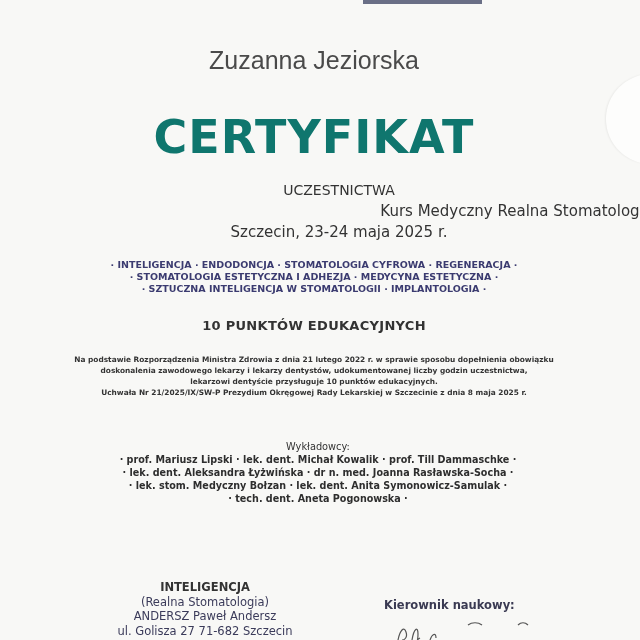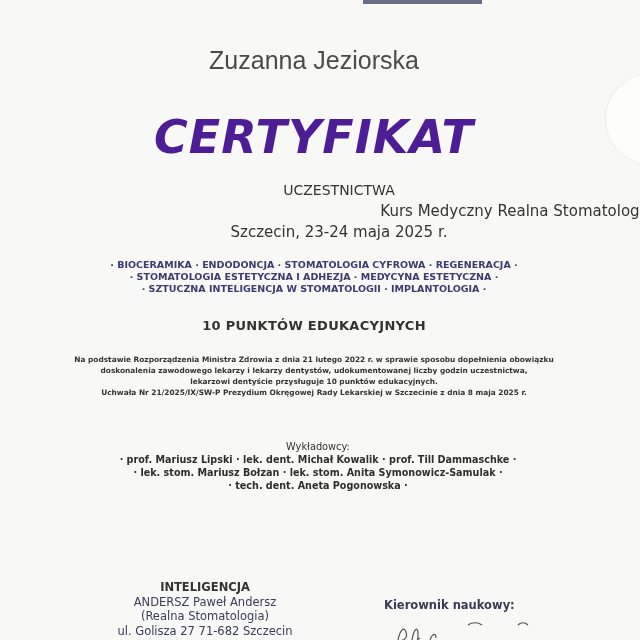--- a/index.html
+++ b/index.html
@@ -48,23 +48,22 @@
     }
     .title {
       position: absolute;
       left: 0;
       width: 628px;
       top: 110px;
       text-align: center;
       font-size: 46px;
       font-weight: bold;
       letter-spacing: 1px;
-      color: #4c1d95;
-      font-family: "DejaVu Sans", sans-serif;
-      font-style: italic;
+      color: #0f766e;
+      font-family: "DejaVu Sans", sans-serif;
     }
     .subtitle-block {
       position: absolute;
       left: 0;
       width: 628px;
       top: 180px;
       text-align: center;
       font-family: "DejaVu Sans", sans-serif;
       color: #333;
       padding-left: 25px;
@@ -161,45 +160,46 @@
 
   <div class="title">CERTYFIKAT</div>
 
   <div class="subtitle-block">
     <div class="kind">UCZESTNICTWA</div>
     <div class="course">Kurs Medyczny Realna Stomatologia</div>
     <div class="place">Szczecin, 23-24 maja 2025 r.</div>
   </div>
 
   <div class="topics">
-    <div>· BIOCERAMIKA · ENDODONCJA · STOMATOLOGIA CYFROWA · REGENERACJA ·</div>
+    <div>· INTELIGENCJA · ENDODONCJA · STOMATOLOGIA CYFROWA · REGENERACJA ·</div>
     <div>· STOMATOLOGIA ESTETYCZNA I ADHEZJA · MEDYCYNA ESTETYCZNA ·</div>
     <div>· SZTUCZNA INTELIGENCJA W STOMATOLOGII · IMPLANTOLOGIA ·</div>
   </div>
 
   <div class="points">10  PUNKTÓW EDUKACYJNYCH</div>
 
   <div class="legal">
     <div>Na podstawie Rozporządzenia Ministra Zdrowia z dnia 21 lutego 2022 r. w sprawie sposobu dopełnienia obowiązku</div>
     <div>doskonalenia zawodowego lekarzy i lekarzy dentystów, udokumentowanej liczby godzin uczestnictwa,</div>
     <div>lekarzowi dentyście przysługuje 10 punktów edukacyjnych.</div>
     <div>Uchwała Nr 21/2025/IX/SW-P Prezydium Okręgowej Rady Lekarskiej w Szczecinie z dnia 8 maja 2025 r.</div>
   </div>
 
   <div class="lecturers">
     <div class="label">Wykładowcy:</div>
     <div>· prof. Mariusz Lipski  · lek. dent. Michał Kowalik  · prof. Till Dammaschke ·</div>
-    <div>· lek. stom. Mariusz Bołzan · lek. stom. Anita Symonowicz-Samulak ·</div>
+    <div>· lek. dent. Aleksandra Łyżwińska  · dr n. med. Joanna Rasławska-Socha ·</div>
+    <div>· lek. stom. Medyczny Bołzan · lek. dent. Anita Symonowicz-Samulak ·</div>
     <div>·  tech. dent. Aneta Pogonowska ·</div>
   </div>
 
   <div class="organizer">
     <div class="org-head">INTELIGENCJA</div>
+    <div>(Realna Stomatologia)</div>
     <div>ANDERSZ Paweł Andersz</div>
-    <div>(Realna Stomatologia)</div>
     <div>ul. Golisza 27 71-682 Szczecin</div>
   </div>
 
   <div class="supervisor">Kierownik naukowy:</div>
 
   <svg class="signature" viewBox="0 0 160 20">
     <path d="M8 20 C10 10, 14 6, 16 12 S 14 20, 12 20" fill="none" stroke="#555" stroke-width="1.2"></path>
     <path d="M22 20 C24 8, 28 6, 28 14 S 26 20, 30 18" fill="none" stroke="#555" stroke-width="1.2"></path>
     <path d="M40 20 C42 14, 46 12, 46 18" fill="none" stroke="#555" stroke-width="1.2"></path>
     <path d="M78 5 C82 2, 88 2, 92 5" fill="none" stroke="#555" stroke-width="1.2"></path>

